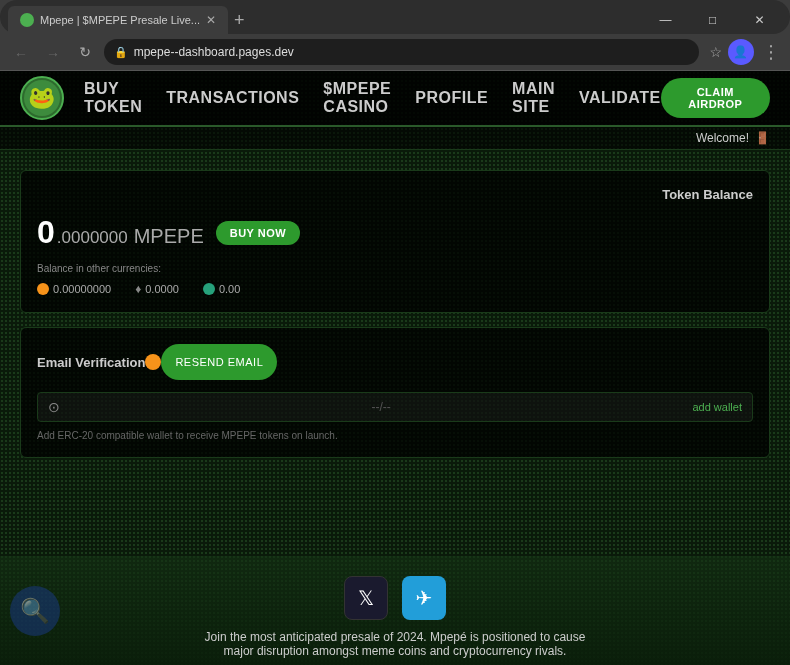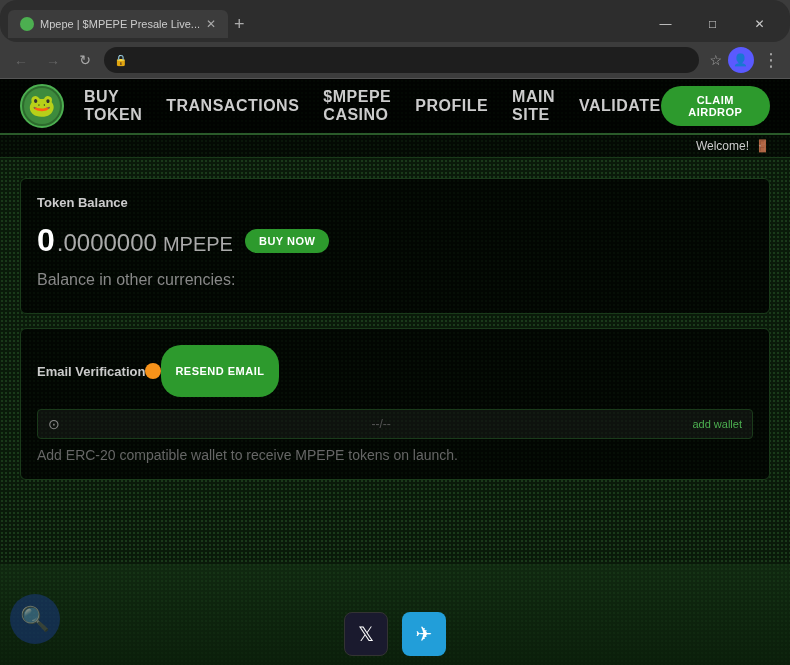--- a/index.html
+++ b/index.html
@@ -14,21 +14,21 @@
     
     .browser-chrome {
       background: #3c3c3c;
       border-bottom: 1px solid #555;
     }
     .tab-bar {
       display: flex;
       align-items: center;
       padding: 6px 8px 0;
       background: #2d2d2d;
-      height: 42px;
+      height: 34px;
       border-radius: 17px;
     }
     .tab {
       display: flex;
       align-items: center;
       background: #3c3c3c;
       border-radius: 6px 6px 0 0;
       padding: 0 12px;
       height: 28px;
       font-size: 11px;
@@ -238,41 +238,42 @@
       border: 1px solid #1a3a1a;
       border-radius: 6px;
       padding: 16px;
       margin-bottom: 14px;
     }
     .card-title {
       color: #ccc;
       font-size: 13px;
       font-weight: bold;
       margin-bottom: 12px;
+      text-align: right;
     }
 
     
     .token-balance-row {
       display: flex;
       align-items: center;
       gap: 12px;
       margin-bottom: 12px;
     }
     .balance-amount {
       display: flex;
       align-items: baseline;
       gap: 2px;
     }
     .balance-zero {
       font-size: 32px;
       color: #fff;
       font-weight: bold;
     }
     .balance-decimals {
-      font-size: 24px;
+      font-size: 17px;
       color: #aaa;
     }
     .balance-currency {
       font-size: 20px;
       color: #aaa;
       margin-left: 4px;
     }
     .buy-now-btn {
       background: #2d9a2d;
       color: white;
@@ -280,21 +281,21 @@
       border-radius: 20px;
       padding: 6px 14px;
       font-size: 11px;
       font-weight: bold;
       cursor: pointer;
       letter-spacing: 0.5px;
     }
 
     .balance-label {
       color: #888;
-      font-size: 16px;
+      font-size: 10px;
       margin-bottom: 8px;
     }
 
     .currency-row {
       display: flex;
       gap: 24px;
       align-items: center;
     }
     .currency-item {
       display: flex;
@@ -322,23 +323,23 @@
       width: 16px;
       height: 16px;
       background: #f7931a;
       border-radius: 50%;
     }
     .resend-email-btn {
       background: #2d9a2d;
       color: white;
       border: none;
       border-radius: 20px;
-      padding: 20px 14px;
-      font-size: 11px;
-      font-weight: bold;
+      padding: 12px 14px;
+      font-size: 11px;
+      font-weight: normal;
       cursor: pointer;
       letter-spacing: 0.5px;
     }
 
     .wallet-row {
       display: flex;
       align-items: center;
       background: rgba(255,255,255,0.05);
       border: 1px solid #1a3a1a;
       border-radius: 4px;
@@ -362,21 +363,21 @@
     }
     .add-wallet-btn {
       color: #4CAF50;
       font-size: 11px;
       cursor: pointer;
       background: none;
       border: none;
     }
 
     .wallet-hint {
-      font-size: 14px;
+      font-size: 10px;
       color: #666;
     }
 
     
     .bottom-overlay {
       position: absolute;
       bottom: 0;
       left: 0;
       right: 0;
       height: 110px;
@@ -459,20 +460,21 @@
       <div class="win-btn">□</div>
       <div class="win-btn close">✕</div>
     </div>
   </div>
   <div class="address-bar-row">
     <div class="nav-btn disabled">←</div>
     <div class="nav-btn disabled">→</div>
     <div class="nav-btn">↻</div>
     <div class="address-bar">
       <span class="lock-icon">🔒</span>
+      <span class="address-text">mpepe--dashboard.pages.dev</span>
     </div>
     <span class="star-icon">☆</span>
     <div class="profile-btn">👤</div>
     <span class="menu-btn">⋮</span>
   </div>
 </div>
 
 <div class="page-content">
   <div class="page-bg">
 
@@ -502,20 +504,34 @@
         <div class="card-title">Token Balance</div>
         <div class="token-balance-row">
           <div class="balance-amount">
             <span class="balance-zero">0</span>
             <span class="balance-decimals">.0000000</span>
             <span class="balance-currency">MPEPE</span>
           </div>
           <button class="buy-now-btn">BUY NOW</button>
         </div>
         <div class="balance-label">Balance in other currencies:</div>
+        <div class="currency-row">
+          <div class="currency-item">
+            <span class="btc-dot"></span>
+            <span>0.00000000</span>
+          </div>
+          <div class="currency-item">
+            <span class="eth-dot">♦</span>
+            <span>0.0000</span>
+          </div>
+          <div class="currency-item">
+            <span class="usdt-dot"></span>
+            <span>0.00</span>
+          </div>
+        </div>
       </div>
 
       <div class="card">
         <div class="email-verification-row">
           <span class="ev-label">Email Verification</span>
           <span class="ev-indicator"></span>
           <button class="resend-email-btn">RESEND EMAIL</button>
         </div>
         <div class="wallet-row">
           <span class="wallet-icon">⊙</span>
@@ -526,20 +542,21 @@
         <div class="wallet-hint">Add ERC-20 compatible wallet to receive MPEPE tokens on launch.</div>
       </div>
 
     </div>
 
     <div class="bottom-overlay">
       <div class="social-buttons">
         <div class="social-btn twitter">𝕏</div>
         <div class="social-btn telegram">✈</div>
       </div>
+      <div class="presale-subtext">Join the most anticipated presale of 2024. Mpepé is positioned to cause major disruption amongst meme coins and cryptocurrency rivals.</div>
     </div>
 
     <div class="bottom-logo">
       <div class="bottom-logo-circle">🔍</div>
     </div>
 
   </div>
 </div>
 
 </body></html>

